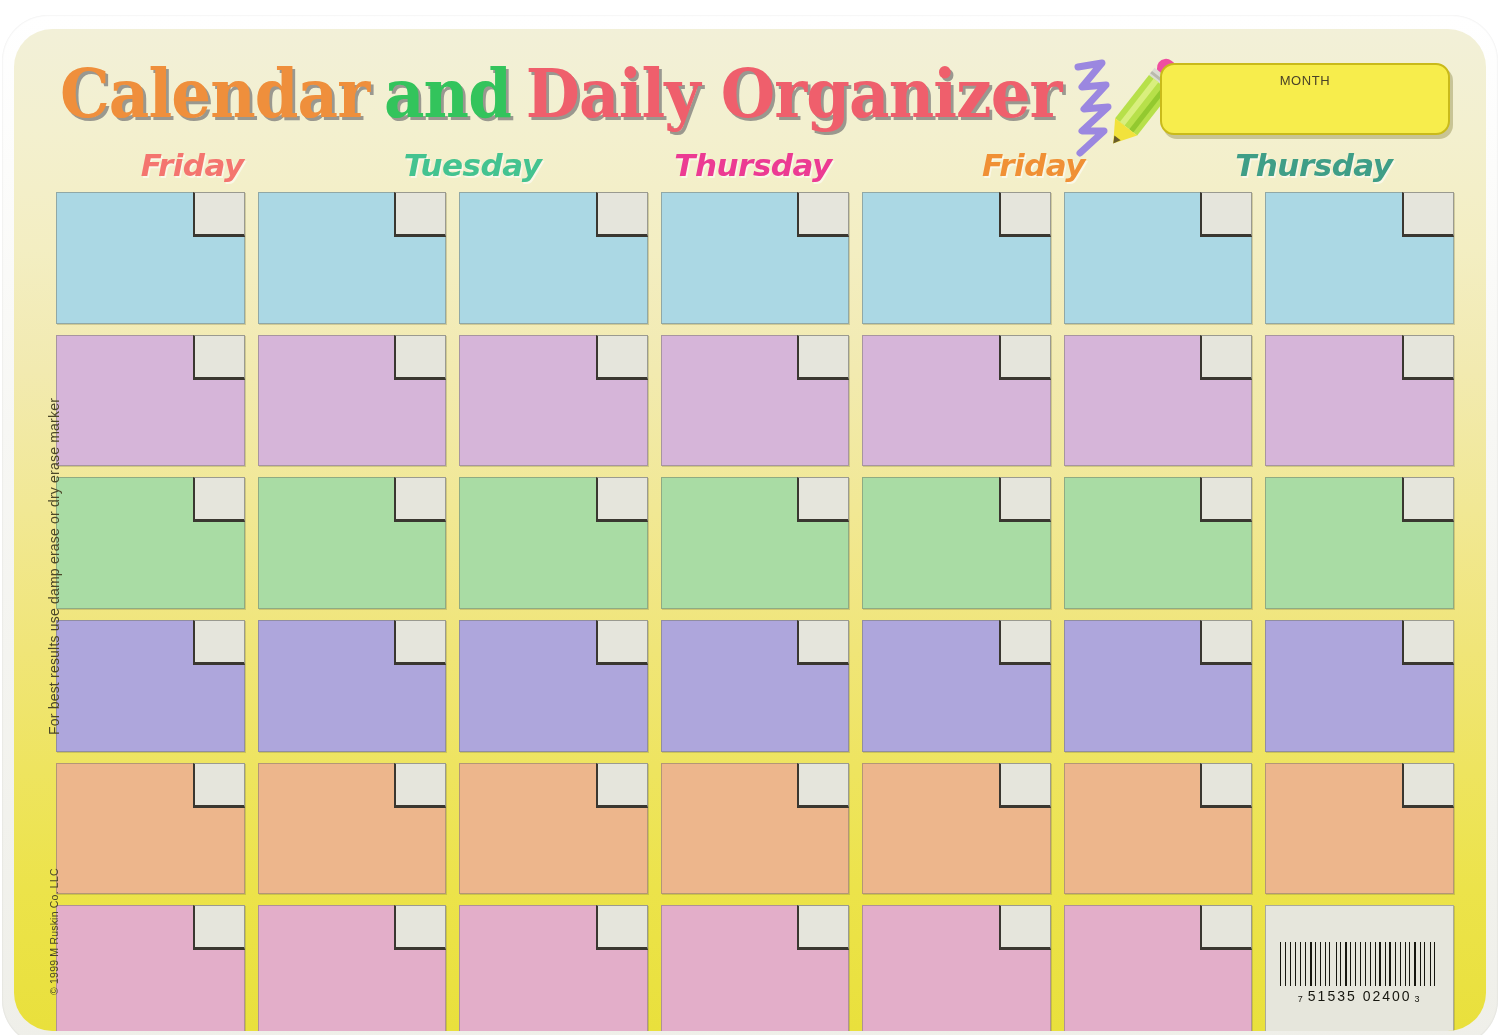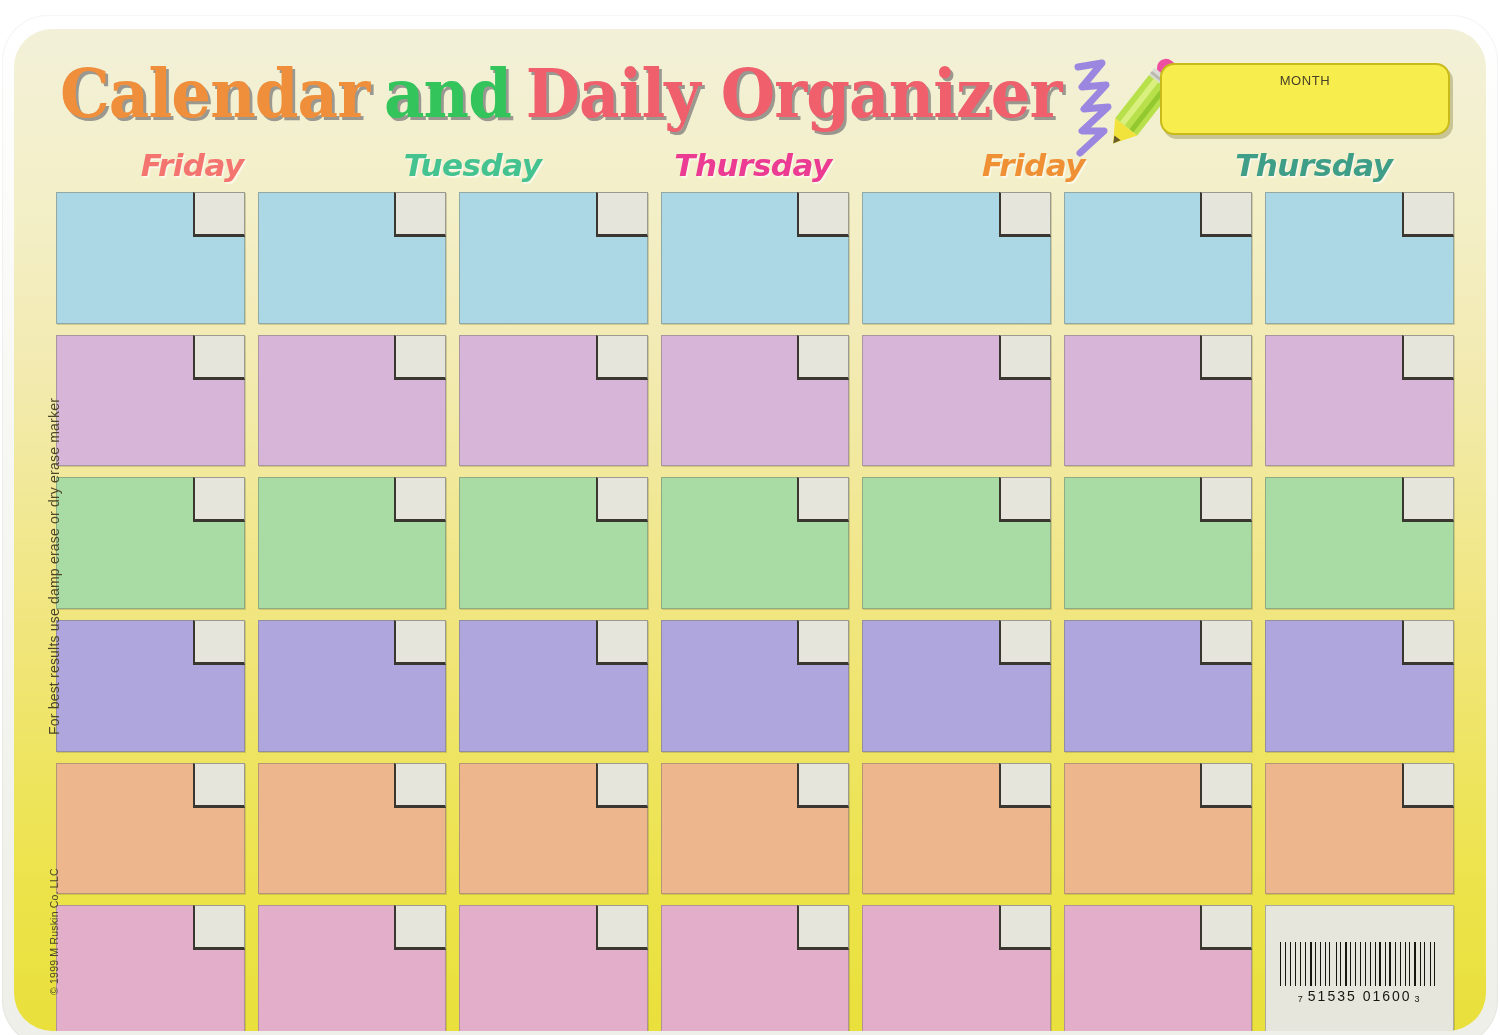--- a/index.html
+++ b/index.html
@@ -441,21 +441,21 @@
               <i style="width: 0.85px; height: 44px; background: transparent;"></i>
               <i style="width: 0.85px; height: 44px;"></i>
               <i style="width: 3.4px; height: 44px; background: transparent;"></i>
               <i style="width: 1.7px; height: 44px;"></i>
               <i style="width: 0.85px; height: 44px; background: transparent;"></i>
               <i style="width: 0.85px; height: 44px;"></i>
               <i style="width: 2.55px; height: 44px; background: transparent;"></i>
             </div>
             <div class="bc-digits">
               <span class="small">7</span>
-              <span>51535 01600</span>
+              <span>51535 02400</span>
               <span class="small">3</span>
             </div>
           </div>
         </div>
       </div>
 
     <div class="side-note">For best results use damp erase or dry erase marker</div>
     <div class="side-copy">© 1999 M Ruskin Co. LLC</div>
 
   </div>

